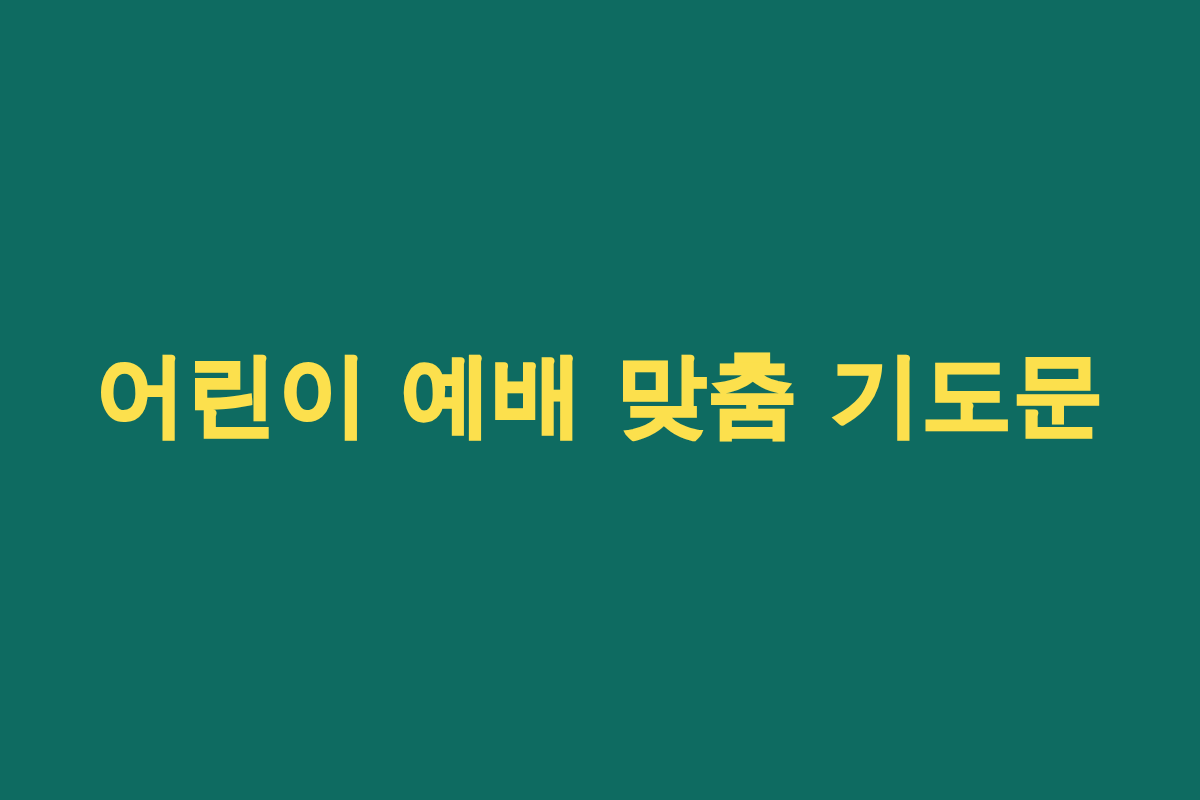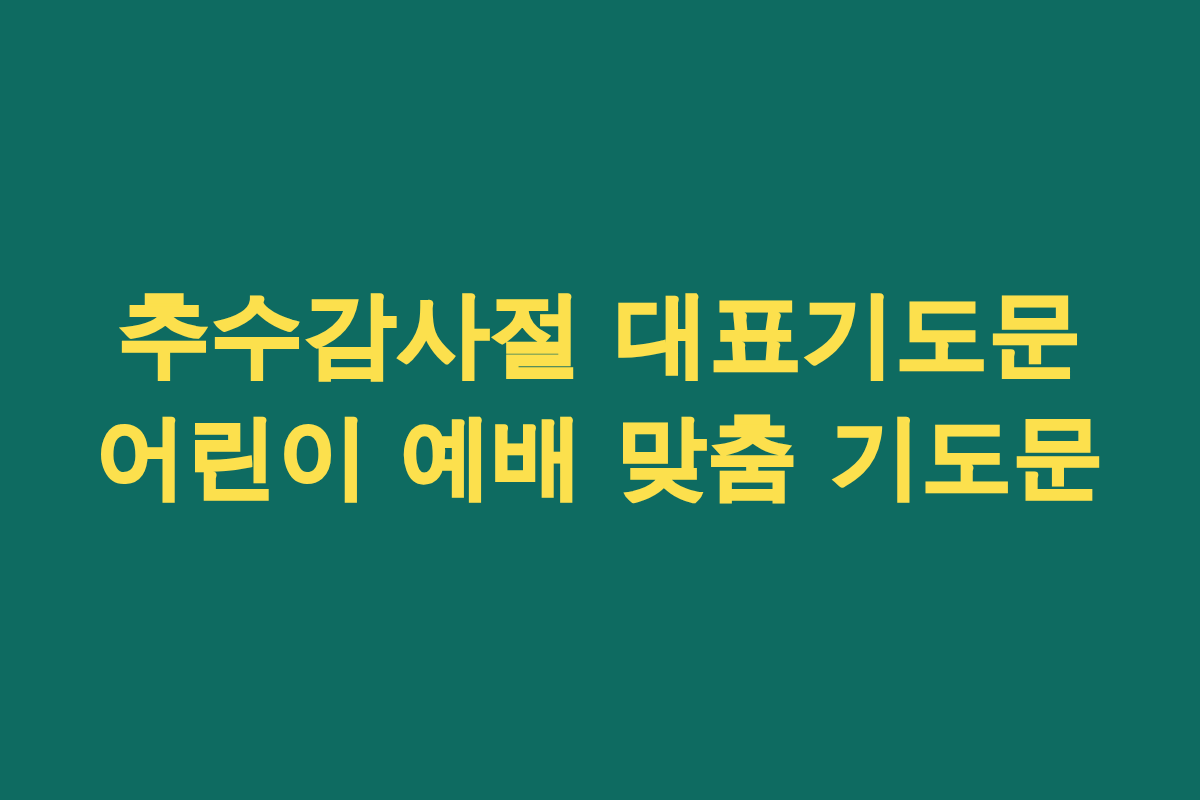--- a/index.html
+++ b/index.html
@@ -58,19 +58,18 @@
     font-size: 90px;
   }
 </style>
 </head>
 <body>
 
 <div id="thumbnail-canvas" style="width: 1200px; height: 800px; background-color: rgb(14, 107, 97);">
 
   <div id="headline-block">
 
-    <span class="headline-line line-1" style="color: rgb(252, 224, 77);">추수감사절 대표기도문</span>
 
     <span class="headline-line line-2" style="color: rgb(252, 224, 77);">어린이 예배 맞춤 기도문</span>
 
   </div>
 
 </div>
 
 </body></html>

